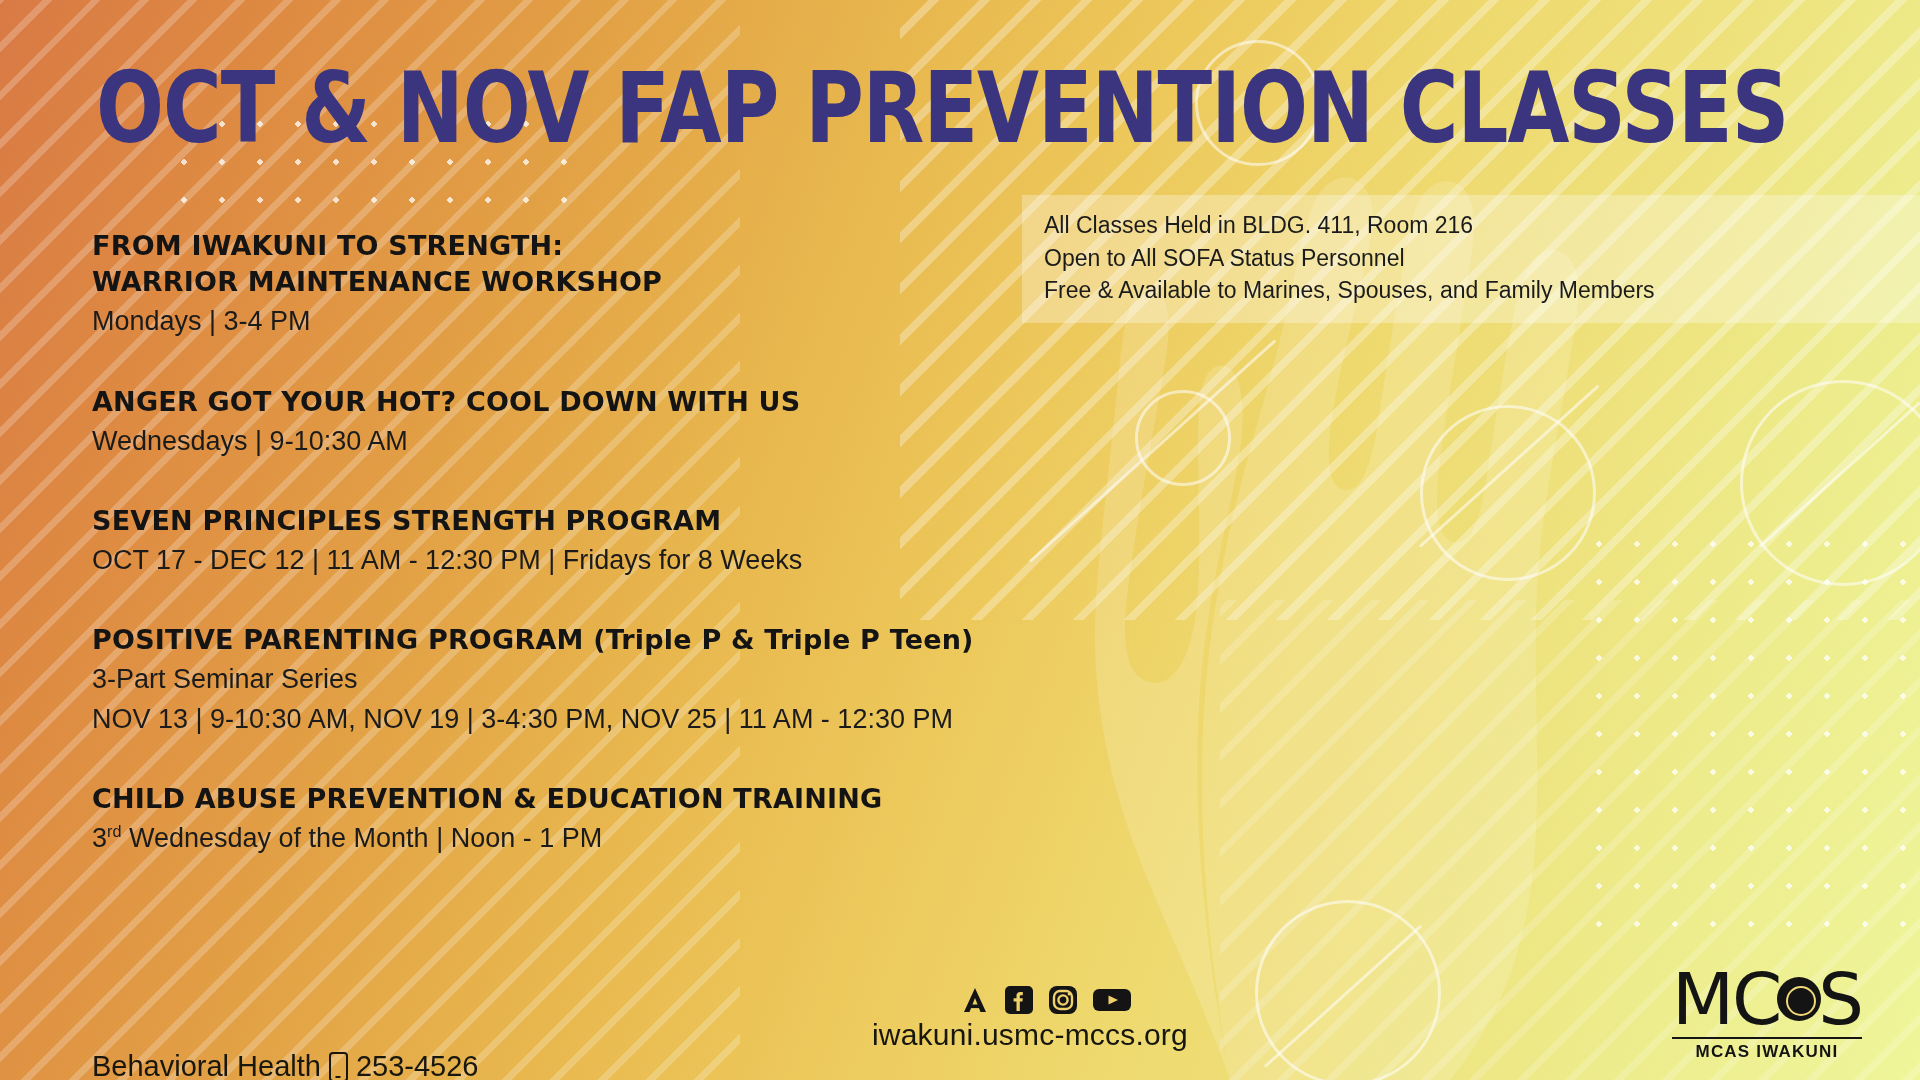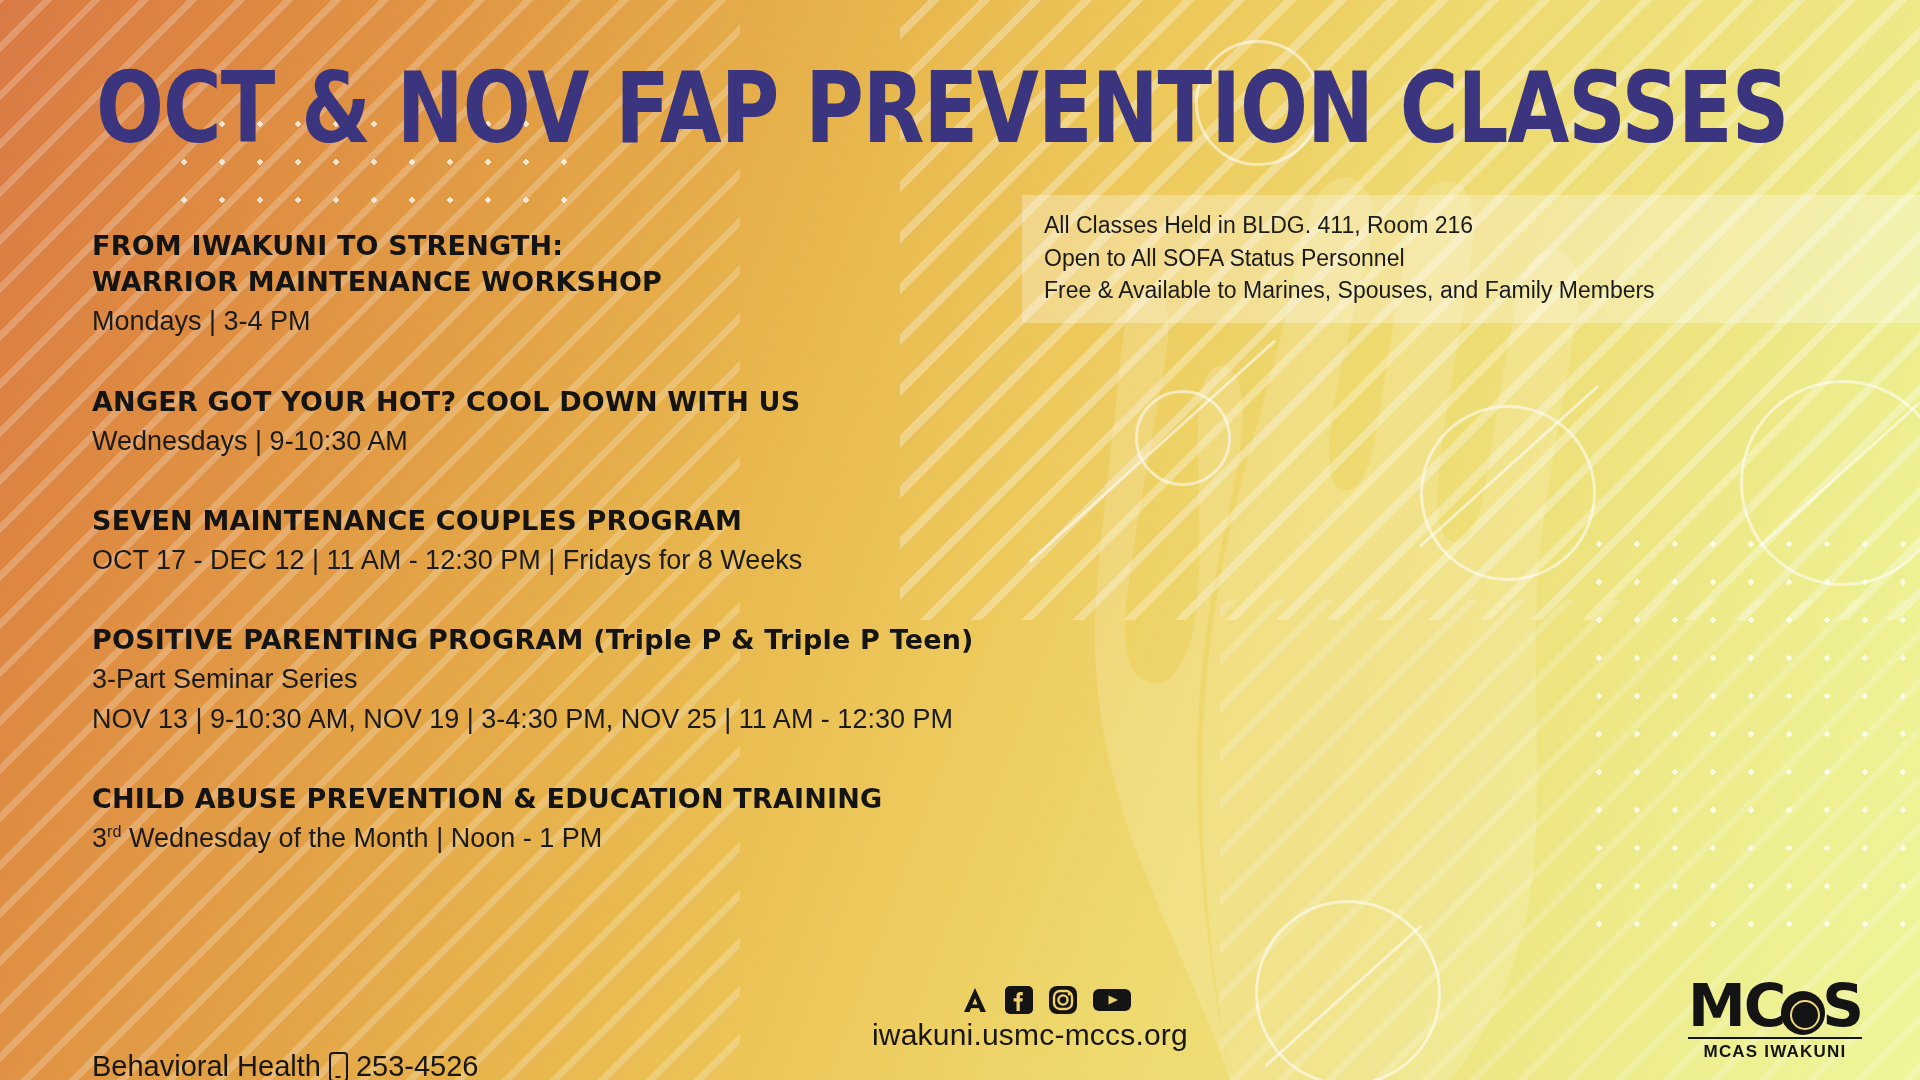--- a/index.html
+++ b/index.html
@@ -188,26 +188,26 @@
   }
 
   .mccs {
     position: absolute;
     right: 58px; bottom: 18px;
     text-align: center;
     color: #141414;
   }
   .mccs-word {
     font-family: "DejaVu Sans", sans-serif;
-    font-weight: 700;
-    font-size: 58px;
+    font-weight: 400;
+    font-size: 72px;
     letter-spacing: -2px;
     line-height: 1;
     display: flex;
-    align-items: flex-end;
+    align-items: center;
     justify-content: center;
   }
   .mccs-globe {
     width: 44px; height: 44px;
     border-radius: 50%;
     background: #141414;
     display: inline-block;
     margin: 0 -3px;
     position: relative;
   }
@@ -287,21 +287,21 @@
         <div class="cls-title">WARRIOR MAINTENANCE WORKSHOP</div>
         <div class="cls-sub">Mondays | 3-4 PM</div>
       </div>
 
       <div class="cls">
         <div class="cls-title">ANGER GOT YOUR HOT? COOL DOWN WITH US</div>
         <div class="cls-sub">Wednesdays | 9-10:30 AM</div>
       </div>
 
       <div class="cls">
-        <div class="cls-title">SEVEN MAINTENANCE COUPLES PROGRAM</div>
+        <div class="cls-title">SEVEN PRINCIPLES STRENGTH PROGRAM</div>
         <div class="cls-sub">OCT 17 - DEC 12 | 11 AM - 12:30 PM | Fridays for 8 Weeks</div>
       </div>
 
       <div class="cls">
         <div class="cls-title">POSITIVE PARENTING PROGRAM (Triple P &amp; Triple P Teen)</div>
         <div class="cls-sub">3-Part Seminar Series</div>
         <div class="cls-sub">NOV 13 | 9-10:30 AM, NOV 19 | 3-4:30 PM, NOV 25 | 11 AM - 12:30 PM</div>
       </div>
 
       <div class="cls">

